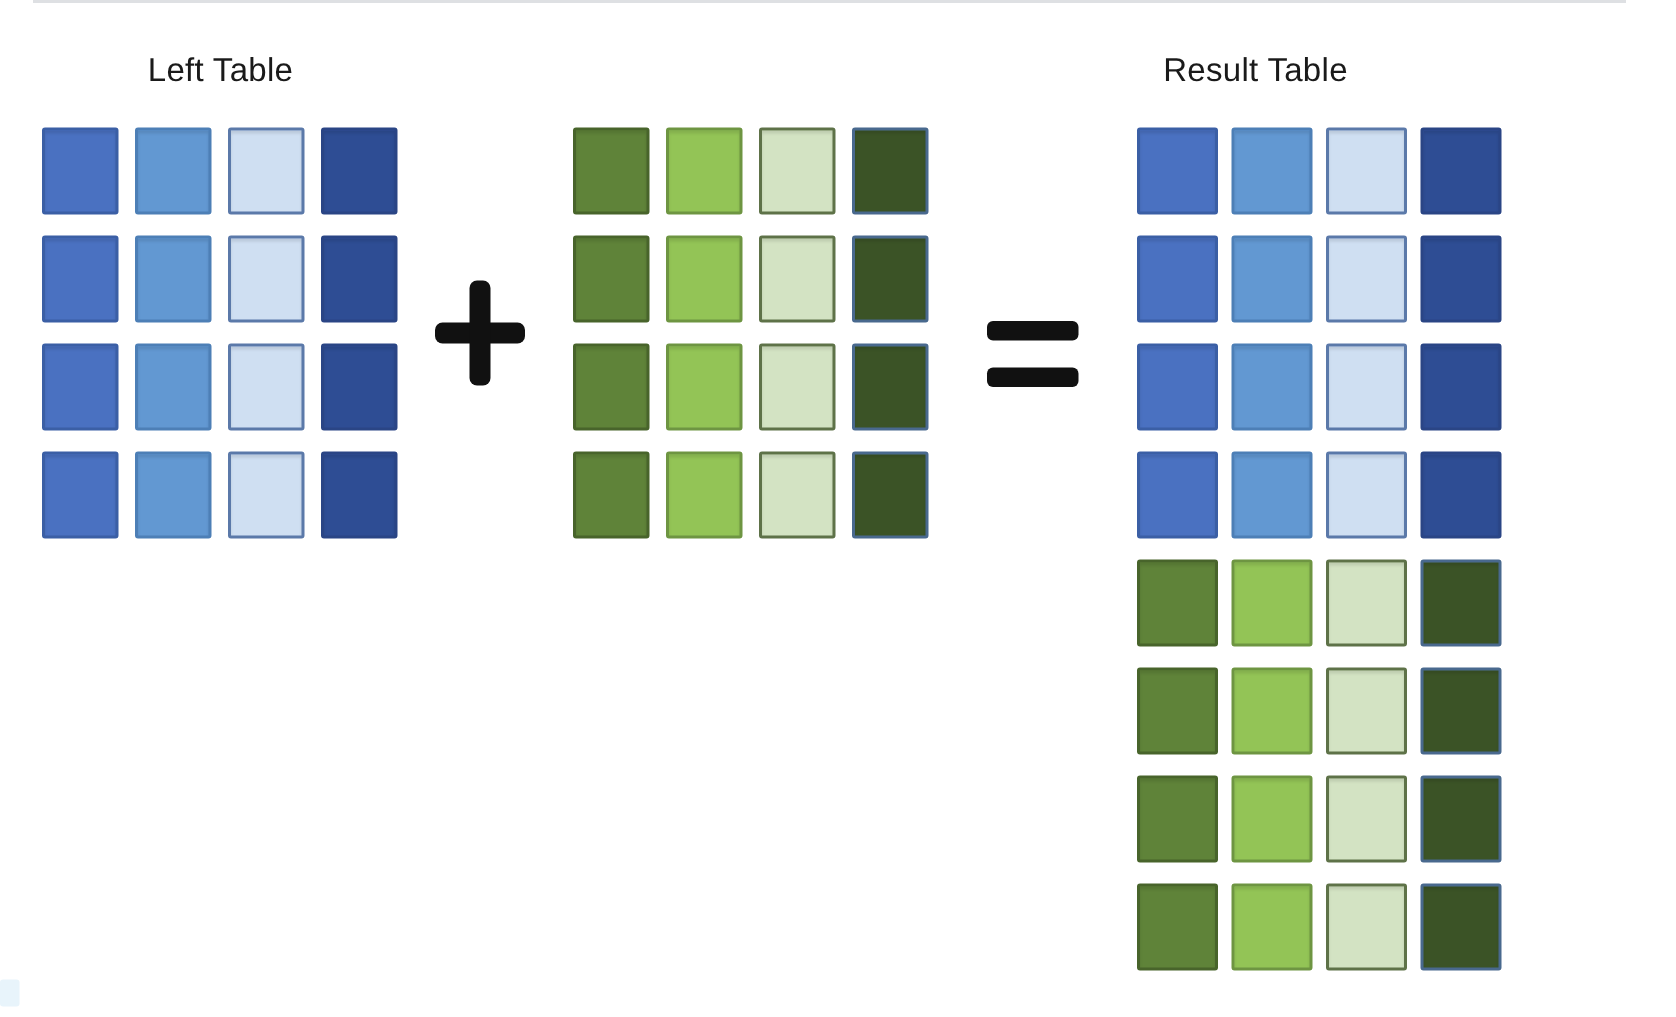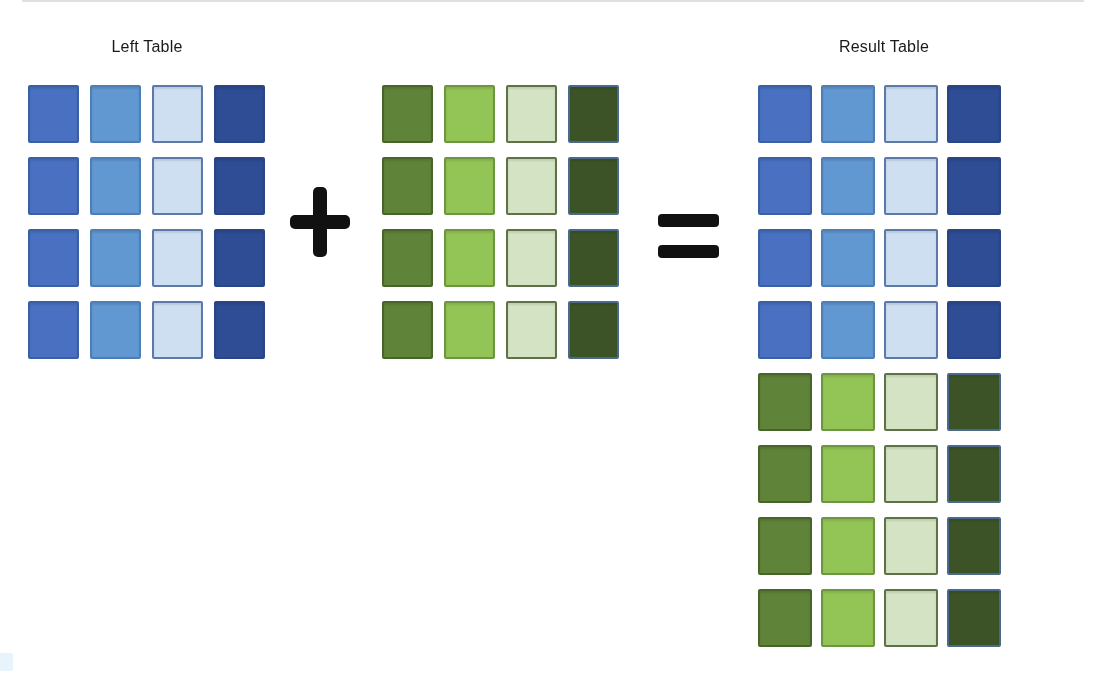--- a/index.html
+++ b/index.html
@@ -21,29 +21,29 @@
     width: 1062px;
     height: 2px;
     background: var(--top-line, #d8dbde);
     opacity: 0.85;
   }
   .table-title {
     position: absolute;
     top: 33px;
     width: 260px;
     text-align: center;
-    font-size: 16px;
+    font-size: 22px;
     line-height: 28px;
     letter-spacing: 0.2px;
     color: var(--title-color, #1a1a1a);
     font-weight: 500;
   }
   .title-left   { left: 17px;  }
   .title-right  { left: 371px; }
-  .title-result { left: 754px; }
+  .title-result { left: 707px; }
 
   .grid {
     position: absolute;
     display: grid;
   }
   .grid-left, .grid-right {
     grid-template-columns: repeat(4, 51px);
     gap: 14px 11px;
     top: 85px;
   }

